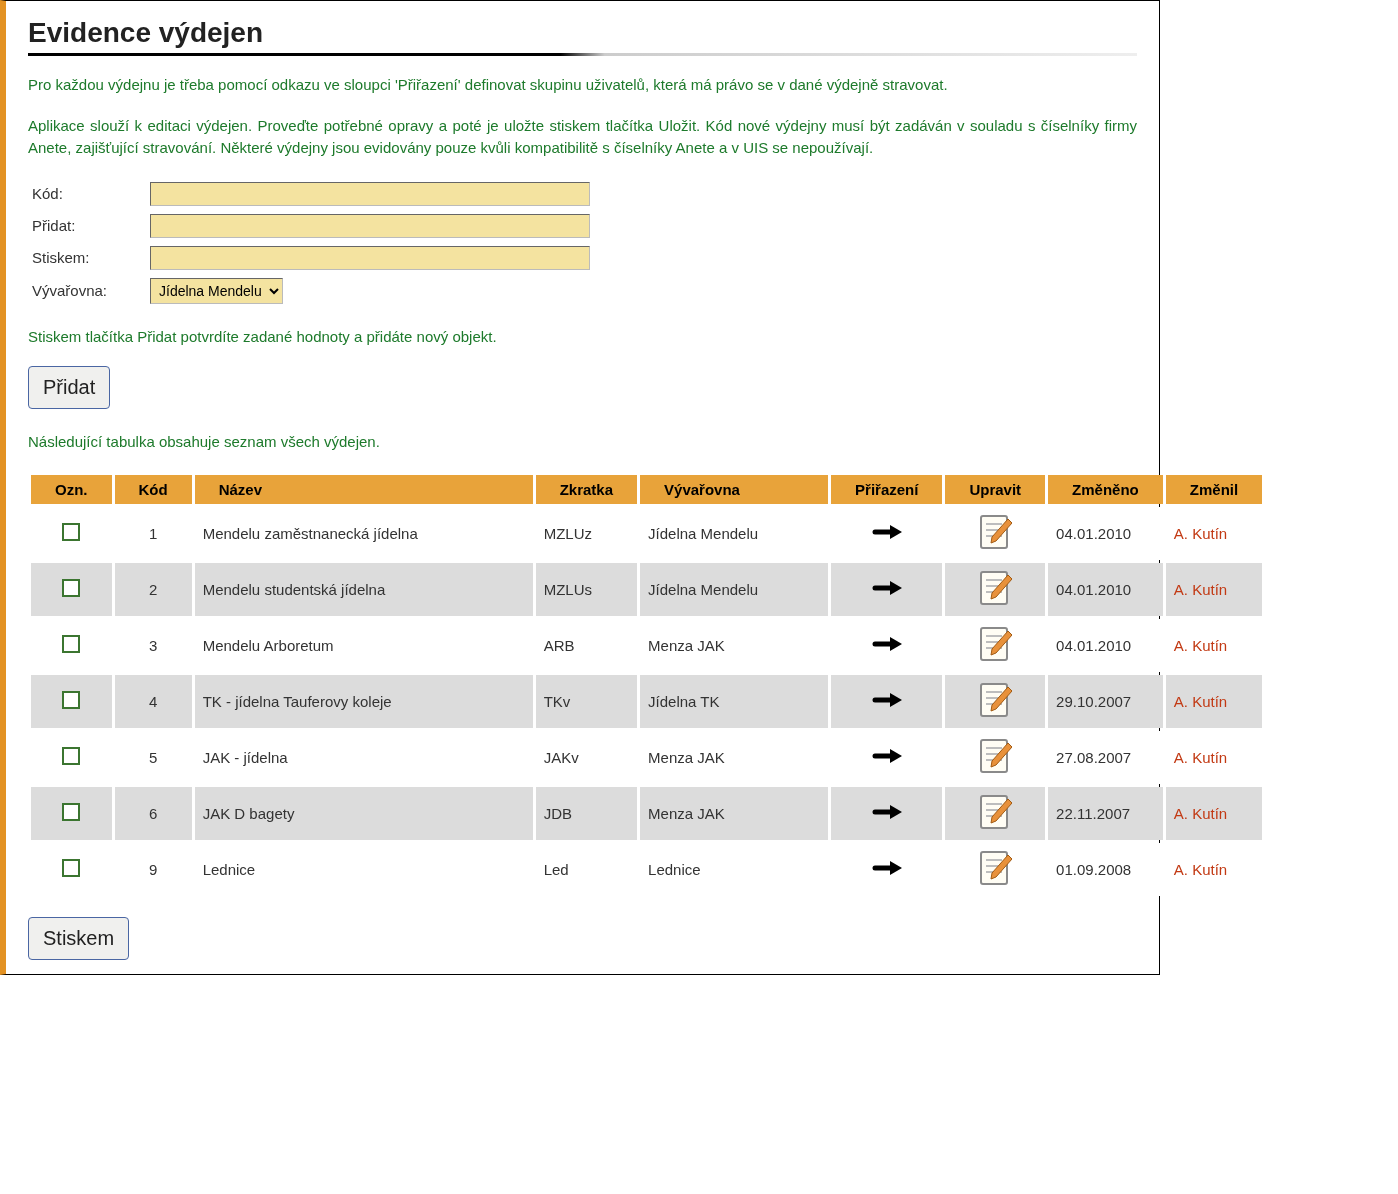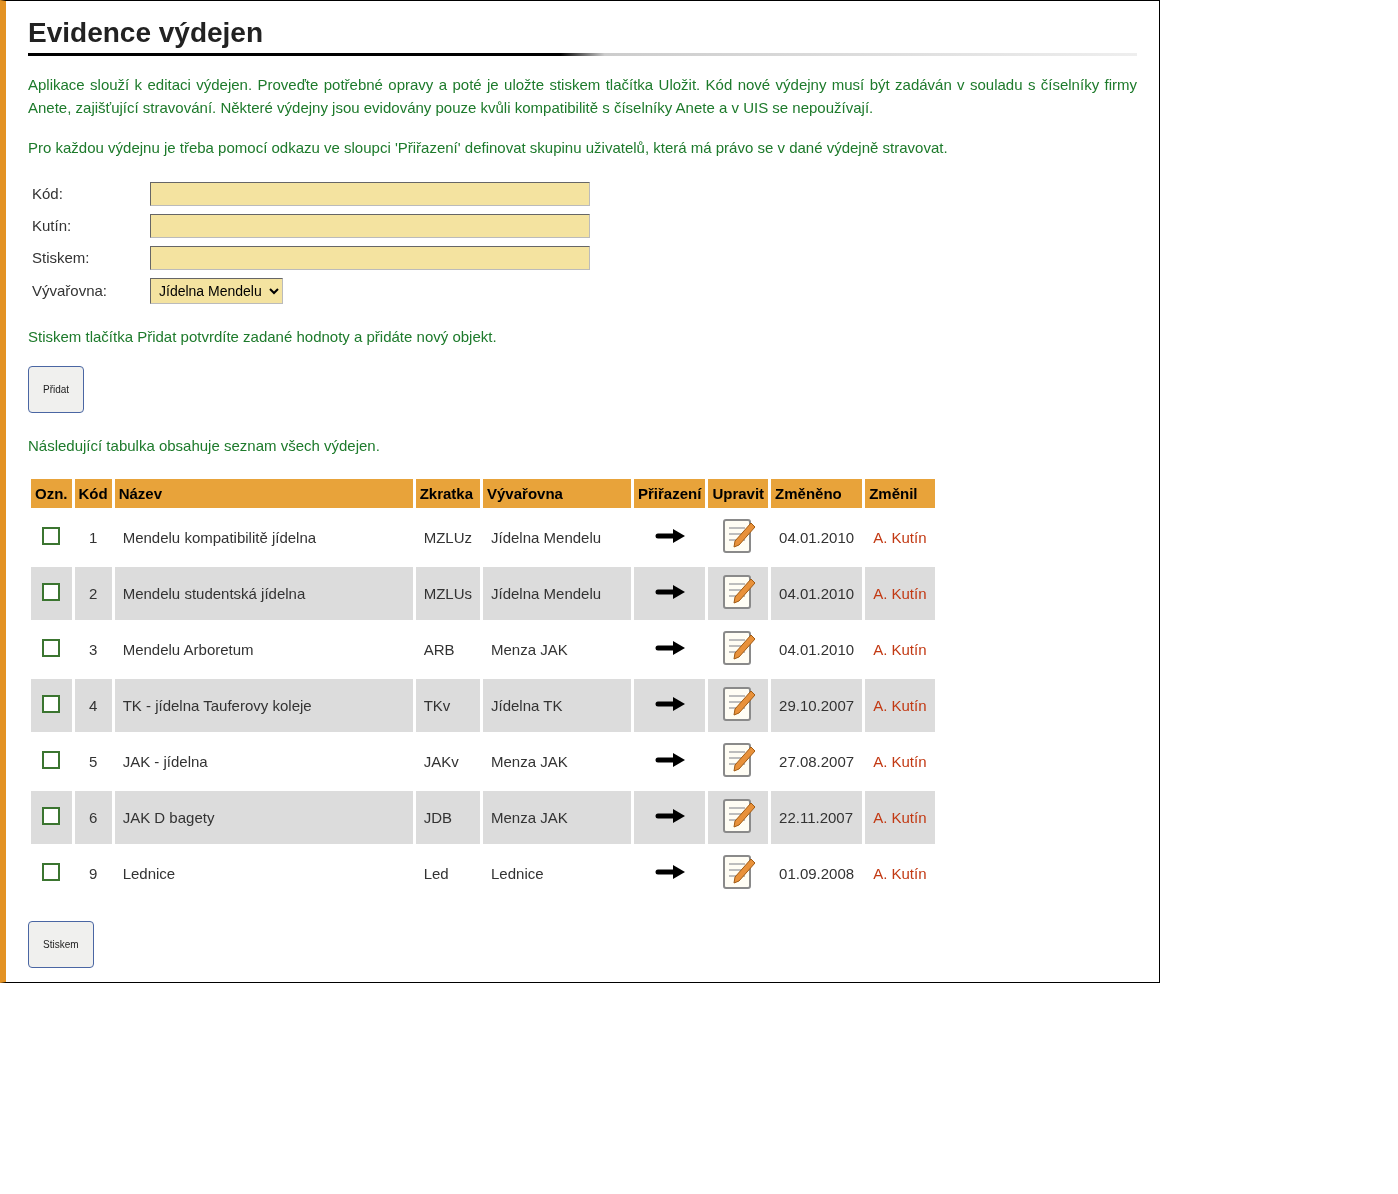--- a/index.html
+++ b/index.html
@@ -61,40 +61,40 @@
     border-bottom: 1px solid #bbb;
     font-family: inherit; font-size: 14px;
     padding: 2px 4px;
   }
 
   .btn {
     display: inline-block;
     background: #f0f0ee;
     border: 1px solid #4a66a3;
     border-radius: 4px;
-    padding: 17px 14px;
+    padding: 9px 14px;
     font-family: inherit;
-    font-size: 10px;
+    font-size: 20px;
     color: #222;
     cursor: pointer;
   }
 
   
   table.data {
     border-collapse: separate;
     border-spacing: 3px;
     margin: 10px 0 18px 0;
   }
   table.data th {
     background: #e8a33a;
     color: #000;
     text-align: left;
     font-weight: bold;
     font-size: 15px;
-    padding: 6px 4px;
+    padding: 6px 24px;
   }
   table.data td {
     padding: 6px 8px;
     font-size: 15px;
     vertical-align: middle;
   }
   table.data tr.odd td { background: #fff; }
   table.data tr.even td { background: #dcdcdc; }
   table.data td.center, table.data th.center { text-align: center; }
   .chk {
@@ -111,31 +111,31 @@
   .bottom-link { color: #c23913; font-size: 15px; }
 </style>
 </head>
 <body>
 
 <div class="outer">
 
   <h1>Evidence výdejen</h1>
   <div class="title-rule"></div>
 
+  <p class="desc">Pro každou výdejnu je třeba pomocí odkazu ve sloupci 'Přiřazení' definovat skupinu uživatelů, která má právo se v dané výdejně stravovat.</p>
   <p class="desc">Aplikace slouží k editaci výdejen. Proveďte potřebné opravy a poté je uložte stiskem tlačítka Uložit. Kód nové výdejny musí být zadáván v souladu s číselníky firmy Anete, zajišťující stravování. Některé výdejny jsou evidovány pouze kvůli kompatibilitě s číselníky Anete a v UIS se nepoužívají.</p>
-  <p class="desc">Pro každou výdejnu je třeba pomocí odkazu ve sloupci 'Přiřazení' definovat skupinu uživatelů, která má právo se v dané výdejně stravovat.</p>
 
   <table class="form-table">
     <tbody>
         <tr>
       <td class="lbl">Kód:</td>
       <td><input class="ytext" type="text" value="" style=""></td>
     </tr>
     <tr>
-      <td class="lbl">Kutín:</td>
+      <td class="lbl">Přidat:</td>
       <td><input class="ytext" type="text" value="" style=""></td>
     </tr>
     <tr>
       <td class="lbl">Stiskem:</td>
       <td><input class="ytext" type="text" value="" style=""></td>
     </tr>
     <tr>
       <td class="lbl">Vývařovna:</td>
       <td>
         <select class="ysel">
@@ -163,21 +163,21 @@
         <th class="center">Přiřazení</th>
         <th class="center">Upravit</th>
         <th>Změněno</th>
         <th>Změnil</th>
       </tr>
     </thead>
     <tbody id="rows">
         <tr class="odd">
           <td class="center"><span class="chk"></span></td>
           <td class="center">1</td>
-          <td>Mendelu kompatibilitě jídelna</td>
+          <td>Mendelu zaměstnanecká jídelna</td>
           <td>MZLUz</td>
           <td>Jídelna Mendelu</td>
           <td class="center"><span class="arrow-icon"><svg width="30" height="18" viewBox="0 0 30 18">
                 <line x1="3" y1="9" x2="20" y2="9" stroke="#000" stroke-width="5" stroke-linecap="round"></line>
                 <polygon points="18,2 30,9 18,16" fill="#000"></polygon>
               </svg></span></td>
           <td class="center"><span><svg width="34" height="38" viewBox="0 0 34 38">
                 <rect x="3" y="3" width="26" height="32" rx="2" fill="#fffdf4" stroke="#8a8a8a" stroke-width="2"></rect>
                 <line x1="8" y1="11" x2="24" y2="11" stroke="#bdbdbd" stroke-width="2"></line>
                 <line x1="8" y1="17" x2="24" y2="17" stroke="#bdbdbd" stroke-width="2"></line>

